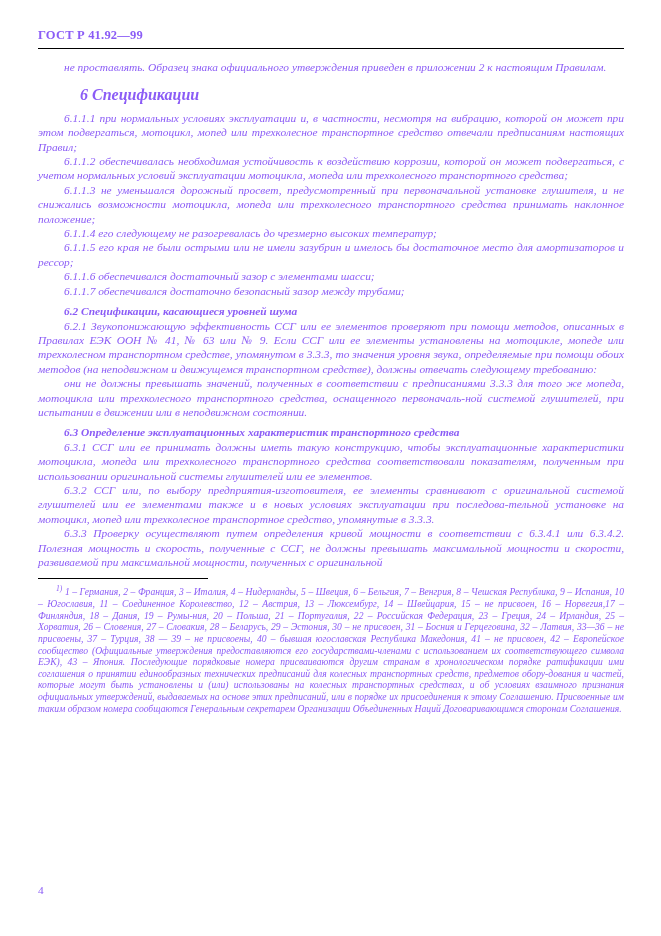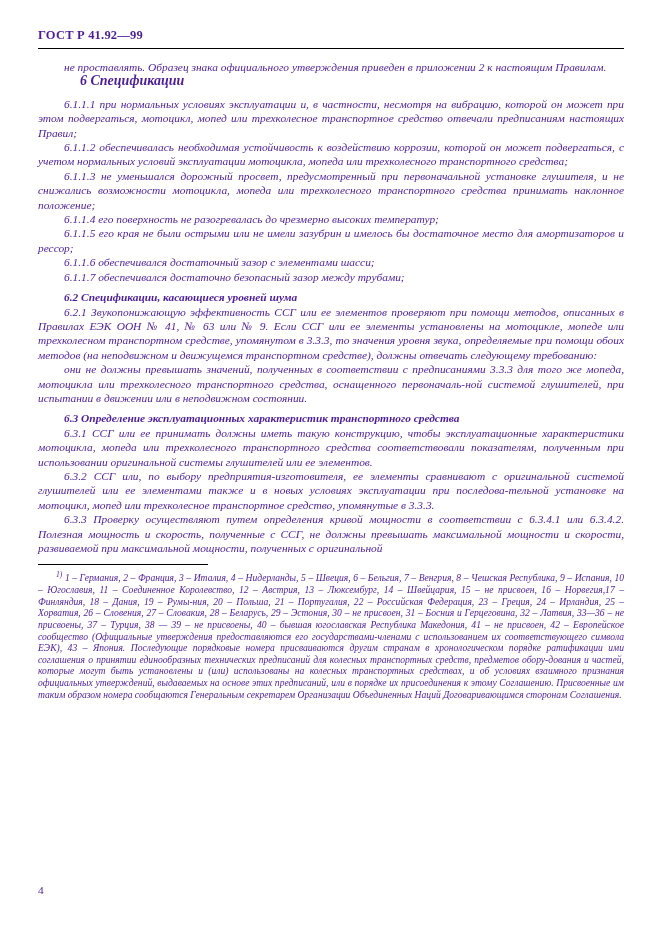--- a/index.html
+++ b/index.html
@@ -6,21 +6,21 @@
     margin: 0;
     padding: 0;
     background: #ffffff;
   }
   .page {
     position: relative;
     width: 578px;
     height: 936px;
     background: #ffffff;
     font-family: "Liberation Serif", serif;
-    color: #4c1d95;
+    color: #8b5cf6;
     box-sizing: border-box;
   }
   .header {
     position: absolute;
     top: 28px;
     left: 38px;
     font-family: "Liberation Serif", serif;
     font-size: 12.5px;
     font-weight: bold;
     letter-spacing: 0.2px;
@@ -53,22 +53,23 @@
   }
   .sec-head {
     font-weight: bold;
     text-indent: 26px;
     margin-top: 10px;
     margin-bottom: 4px;
   }
   .sec-head-main {
     font-weight: bold;
     text-indent: 42px;
+    margin-top: 14px;
     margin-bottom: 8px;
-    font-size: 14px;
+    font-size: 16px;
   }
   .sub-head {
     font-weight: bold;
     text-indent: 26px;
     margin-top: 6px;
   }
   .fn-rule {
     margin-top: 9px;
     width: 170px;
     border-top: 1px solid #000000;
@@ -105,21 +106,21 @@
   <div class="content">
 
     <p class="p-indent">не проставлять. Образец знака официального утверждения приведен в приложении 2 к настоящим Правилам.</p>
 
     <p class="sec-head-main">6  Спецификации</p>
 
 
     <p class="p-indent">6.1.1.1  при нормальных условиях эксплуатации и, в частности, несмотря на вибрацию, которой он может при этом подвергаться, мотоцикл, мопед или трехколесное транспортное средство отвечали предписаниям настоящих Правил;</p>
     <p class="p-indent">6.1.1.2  обеспечивалась необходимая устойчивость к воздействию коррозии, которой он может подвергаться, с учетом нормальных условий эксплуатации мотоцикла, мопеда или трехколесного транспортного средства;</p>
     <p class="p-indent">6.1.1.3  не уменьшался дорожный просвет, предусмотренный при первоначальной установке глушителя, и не снижались возможности мотоцикла, мопеда или трехколесного транспортного средства принимать наклонное положение;</p>
-    <p class="p-indent">6.1.1.4  его поверхность не разогревалась до чрезмерно высоких температур;</p>
+    <p class="p-indent">6.1.1.4  его следующему не разогревалась до чрезмерно высоких температур;</p>
     <p class="p-indent">6.1.1.5  его края не были острыми или не имели зазубрин и имелось бы достаточное место для амортизаторов и рессор;</p>
     <p class="p-indent">6.1.1.6  обеспечивался достаточный зазор с элементами шасси;</p>
     <p class="p-indent">6.1.1.7  обеспечивался достаточно безопасный зазор между трубами;</p>
 
     <p class="sub-head">6.2  Спецификации, касающиеся уровней шума</p>
     <p class="p-indent">6.2.1  Звукопонижающую эффективность ССГ или ее элементов проверяют при помощи методов, описанных в Правилах ЕЭК ООН № 41, № 63 или № 9. Если ССГ или ее элементы установлены на мотоцикле, мопеде или трехколесном транспортном средстве, упомянутом в 3.3.3, то значения уровня звука, определяемые при помощи обоих методов (на неподвижном и движущемся транспортном средстве), должны отвечать следующему требованию:</p>
     <p class="p-indent">они не должны превышать значений, полученных в соответствии с предписаниями 3.3.3 для того же мопеда, мотоцикла или трехколесного транспортного средства, оснащенного первоначаль-ной системой глушителей, при испытании в движении или в неподвижном состоянии.</p>
 
     <p class="sub-head">6.3  Определение эксплуатационных характеристик транспортного средства</p>
     <p class="p-indent">6.3.1  ССГ или ее принимать должны иметь такую конструкцию, чтобы эксплуатационные характеристики мотоцикла, мопеда или трехколесного транспортного средства соответствовали показателям, полученным при использовании оригинальной системы глушителей или ее элементов.</p>

